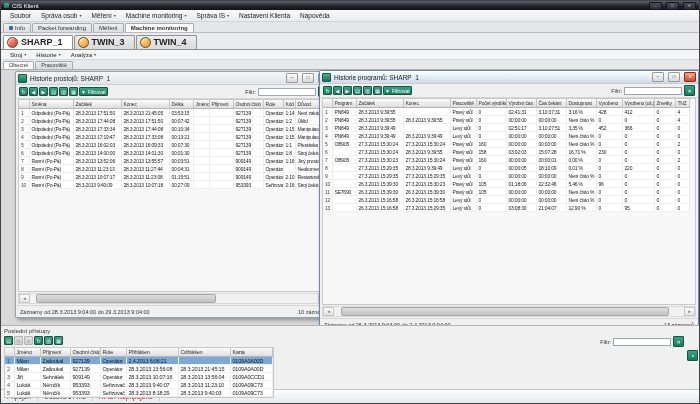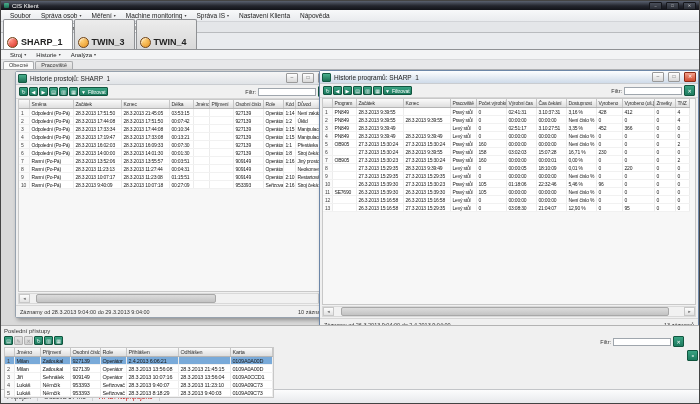--- a/index.html
+++ b/index.html
@@ -20,21 +20,21 @@
   .menu-item .arw{font-size:4px;color:#444;}
   
   .doctabs{height:10px;flex:0 0 10px;background:#e4e6e9;display:flex;align-items:flex-end;padding:0 0 0 2px;border-bottom:1px solid #b9bbbe;}
   .doc-tab{font-size:6px;line-height:8px;padding:0 5px;margin-right:1px;background:linear-gradient(#eceeef,#dcdee1);
            border:1px solid #a9abae;border-bottom:none;border-radius:2px 2px 0 0;display:inline-flex;align-items:center;gap:2px;color:#333;}
   .doc-tab.active{background:#fbfbfb;font-weight:bold;}
   .doc-tab .dot{width:4px;height:4px;border-radius:1px;display:inline-block;}
   
   .machinetabs{height:16px;flex:0 0 16px;background:#e9ebee;display:flex;align-items:flex-end;padding-left:2px;border-bottom:1px solid #8f9194;}
   .machine-tab{display:inline-flex;align-items:center;gap:3px;font-size:9px;font-weight:bold;line-height:13px;
-               padding:16px 9px 0 3px;margin-right:1px;background:linear-gradient(#ececec,#d9d9d9);
+               padding:0 9px 0 3px;margin-right:1px;background:linear-gradient(#ececec,#d9d9d9);
                border:1px solid #8f9194;border-bottom:none;border-radius:2px 2px 0 0;color:#222;}
   .machine-tab.active{background:#ffffff;}
   .machine-tab .dot{width:9px;height:9px;border-radius:50%;border:1px solid #70451a;
                     box-shadow:inset 1px 1px 1px rgba(255,255,255,.6);display:inline-block;}
   
   .submenu{height:9px;flex:0 0 9px;background:#f3f4f5;border-bottom:1px solid #d7d8da;display:flex;align-items:center;padding:0 4px;}
   .submenu .menu-item{font-size:6px;line-height:8px;}
   .viewtabs{height:9px;flex:0 0 9px;background:#e7e8ea;display:flex;align-items:flex-end;padding-left:2px;border-bottom:1px solid #aeb0b3;}
   .view-tab{font-size:5.5px;line-height:7px;padding:0 5px;margin-right:1px;background:linear-gradient(#ececec,#dadada);
             border:1px solid #a7a9ac;border-bottom:none;border-radius:2px 2px 0 0;color:#333;}

